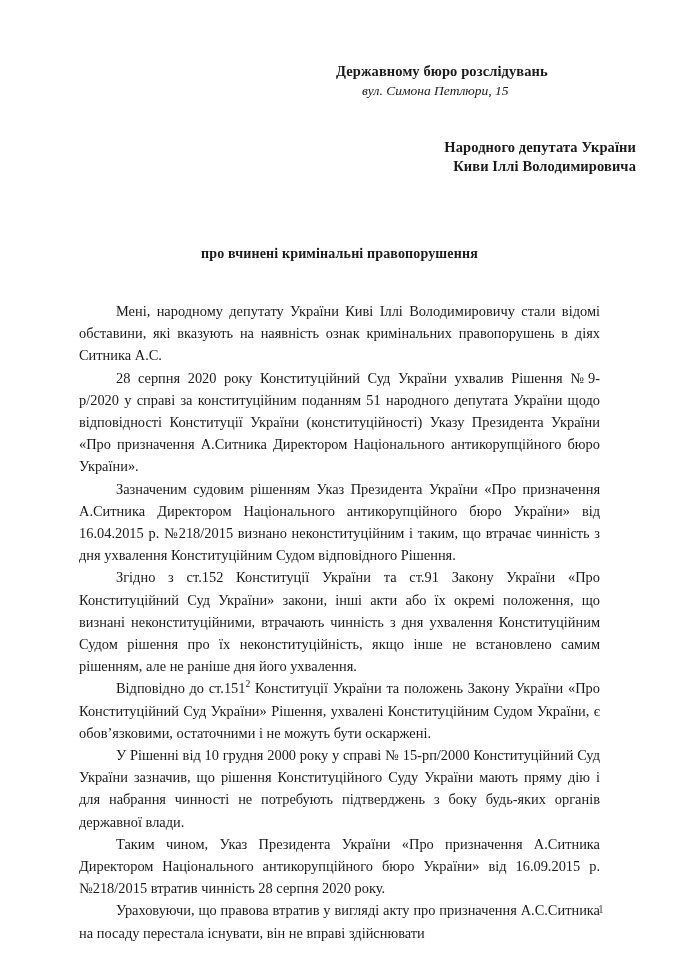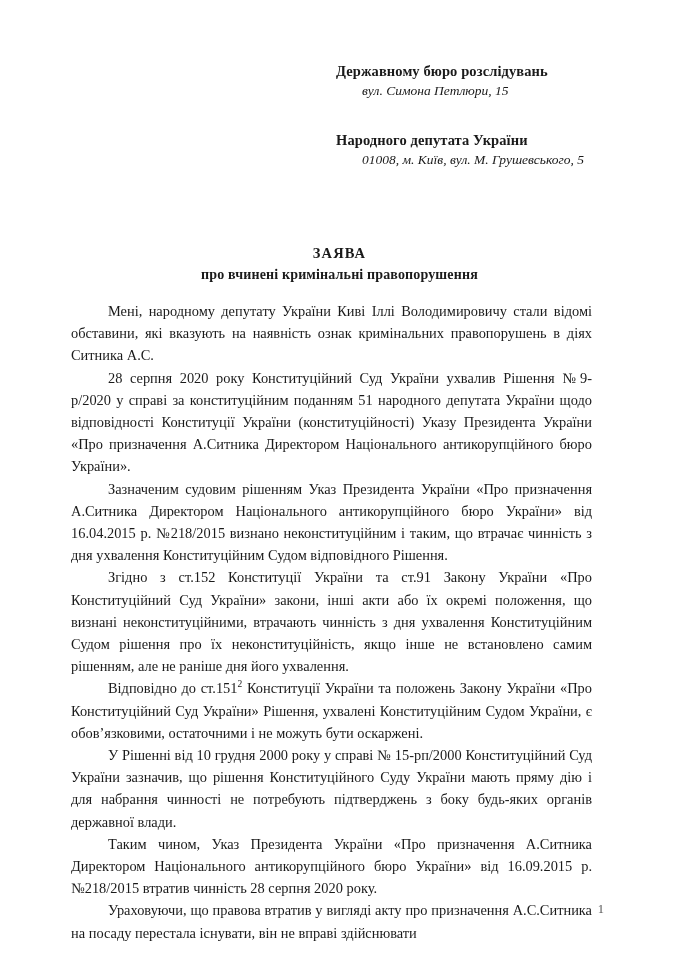--- a/index.html
+++ b/index.html
@@ -25,21 +25,21 @@
     box-sizing: border-box;
   }
 
   
   .header-block {
     position: absolute;
     left: 336px;
     width: 300px;
   }
   .header-block.addressee { top: 62px; }
-  .header-block.author    { top: 131px; }
+  .header-block.author    { top: 138px; text-align: right; }
 
   .hdr-name {
     font-weight: bold;
     font-size: 14.5px;
     line-height: 19px;
     letter-spacing: 0.1px;
   }
   .hdr-addr {
     font-style: italic;
     font-size: 13.5px;
@@ -64,21 +64,21 @@
   .doc-subtitle {
     font-weight: bold;
     font-size: 14px;
     line-height: 21px;
     letter-spacing: 0.15px;
   }
 
   
   .body-wrap {
     position: absolute;
-    left: 71px;
+    left: 79px;
     top: 300px;
     width: 521px;
   }
   .para {
     text-align: justify;
     text-justify: inter-word;
     text-indent: 37px;
     font-size: 14.4px;
     line-height: 22.2px;
     margin: 0;
@@ -104,25 +104,24 @@
 
 <div class="page">
 
   <div class="header-block addressee">
     <div class="hdr-name">Державному бюро розслідувань</div>
     <div class="hdr-addr">вул. Симона Петлюри, 15</div>
   </div>
 
   <div class="header-block author">
     <div class="hdr-name">Народного депутата України</div>
-    <div class="hdr-addr">01008, м. Київ, вул. М. Грушевського, 5</div>
+    <div class="hdr-name">Киви Іллі Володимировича</div>
   </div>
 
   <div class="title-wrap">
-    <div class="doc-title">ЗАЯВА</div>
     <div class="doc-subtitle">про вчинені кримінальні правопорушення</div>
   </div>
 
   <div class="body-wrap">
     <p class="para">Мені, народному депутату України Киві Іллі Володимировичу стали відомі обставини, які вказують на наявність ознак кримінальних правопорушень в діях Ситника А.С.</p>
     <p class="para">28 серпня 2020 року Конституційний Суд України ухвалив Рішення №9-р/2020 у справі за конституційним поданням 51 народного депутата України щодо відповідності Конституції України (конституційності) Указу Президента України «Про призначення А.Ситника Директором Національного антикорупційного бюро України».</p>
     <p class="para">Зазначеним судовим рішенням Указ Президента України «Про призначення А.Ситника Директором Національного антикорупційного бюро України» від 16.04.2015 р. №218/2015 визнано неконституційним і таким, що втрачає чинність з дня ухвалення Конституційним Судом відповідного Рішення.</p>
     <p class="para">Згідно з ст.152 Конституції України та ст.91 Закону України «Про Конституційний Суд України» закони, інші акти або їх окремі положення, що визнані неконституційними, втрачають чинність з дня ухвалення Конституційним Судом рішення про їх неконституційність, якщо інше не встановлено самим рішенням, але не раніше дня його ухвалення.</p>
     <p class="para">Відповідно до ст.151<sup>2</sup> Конституції України та положень Закону України «Про Конституційний Суд України» Рішення, ухвалені Конституційним Судом України, є обов’язковими, остаточними і не можуть бути оскаржені.</p>
     <p class="para">У Рішенні від 10 грудня 2000 року у справі № 15-рп/2000 Конституційний Суд України зазначив, що рішення Конституційного Суду України мають пряму дію і для набрання чинності не потребують підтверджень з боку будь-яких органів державної влади.</p>

